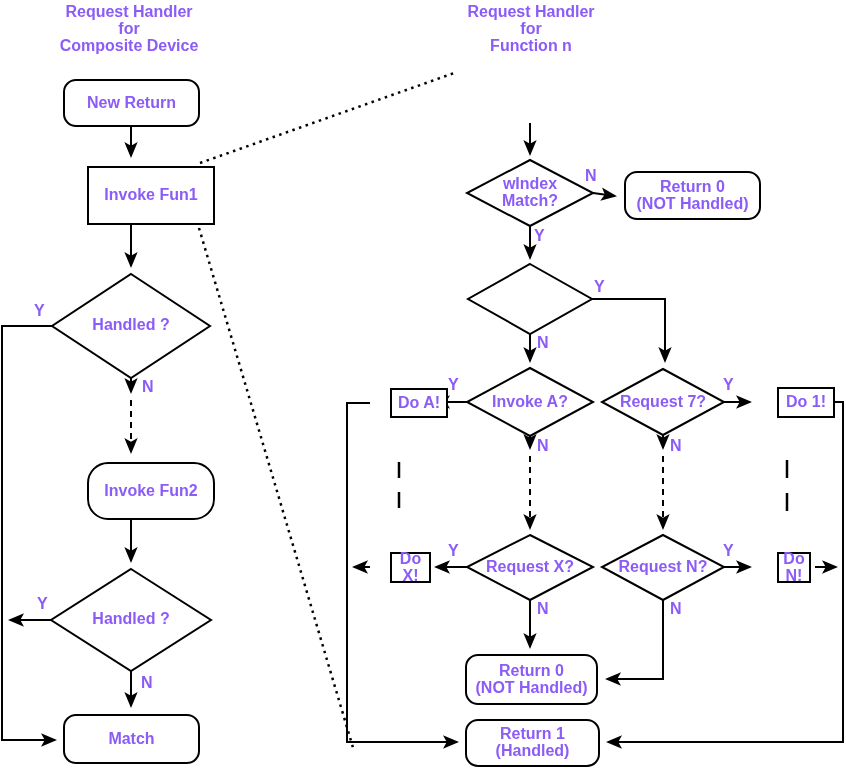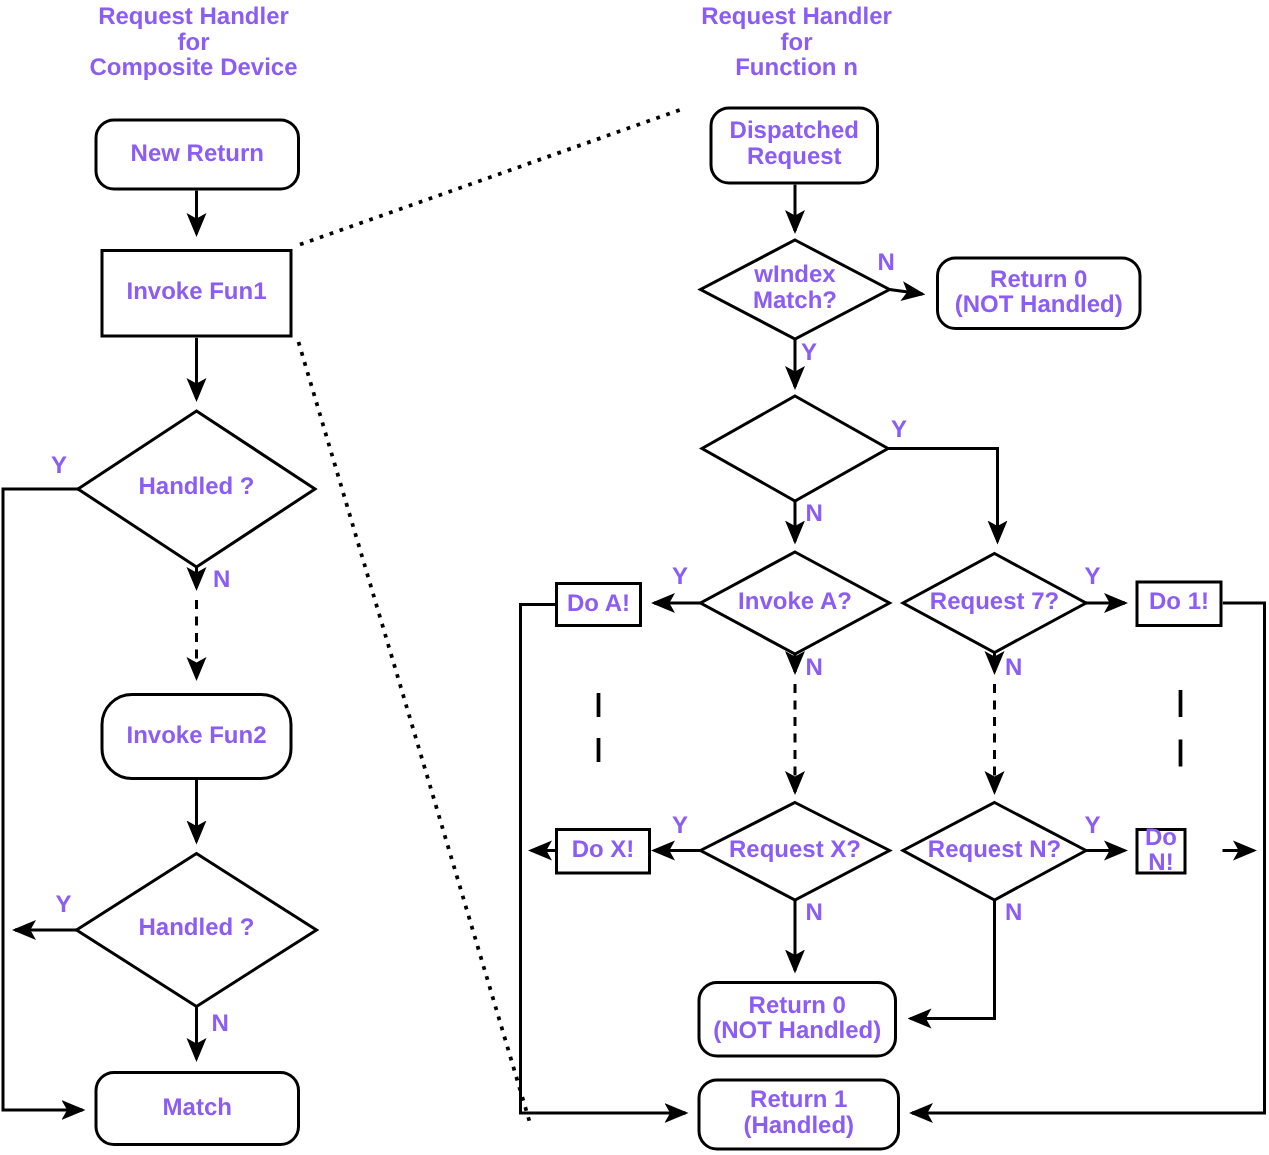--- a/index.html
+++ b/index.html
@@ -10,21 +10,21 @@
   .layer { position:absolute; left:0; top:0; }
   .title {
     position:absolute; text-align:center; white-space:pre-line;
     font-size:16px; font-weight:600; line-height:17px;
   }
   .node {
     position:absolute; display:flex; align-items:center; justify-content:center;
     text-align:center; white-space:pre-line; box-sizing:border-box;
     font-size:16px; font-weight:600; line-height:1.06; background:#ffffff;
   }
-  .rect    { border:2.5px solid #000000; }
+  .rect    { border:2.5px solid #000000;margin-left:20px; }
   .rounded { border:2.3px solid #000000; border-radius:13px; }
   .dlabel {
     position:absolute; text-align:center; white-space:pre-line;
     font-size:16px; font-weight:600; line-height:1.06;
   }
   .yn { position:absolute; font-size:16px; font-weight:600; line-height:1; }
 </style>
 </head>
 <body>
 
@@ -92,33 +92,31 @@
 for
 Function n</div>
 
   <div class="node rounded" style="left:63px; top:79px; width:137px; height:48px;">New Return</div>
   <div class="node rect" style="left:67px; top:166px; width:128px; height:59px;">Invoke Fun1</div>
   <div class="dlabel" style="left:61px; top:317px; width:140px;">Handled ?</div>
   <div class="node rect" style="left:67px; top:462px; width:128px; height:58px;border-radius:21px;">Invoke Fun2</div>
   <div class="dlabel" style="left:61px; top:611px; width:140px;">Handled ?</div>
   <div class="node rounded" style="left:63px; top:714px; width:137px; height:50px;">Match</div>
 
-  <div class="node rounded" style="left:473px; top:71px; width:113px; height:52px;">Dispatched
-Request</div>
   <div class="dlabel" style="left:470px; top:176px; width:120px;">wIndex
 Match?</div>
   <div class="node rounded" style="left:624px; top:171px; width:137px; height:49px;">Return 0
 (NOT Handled)</div>
   <div class="dlabel" style="left:467px; top:394px; width:126px;">Invoke A?</div>
   <div class="dlabel" style="left:600px; top:394px; width:126px;">Request 7?</div>
   <div class="node rect" style="left:370px; top:388px; width:58px; height:30px;">Do A!</div>
   <div class="node rect" style="left:757px; top:387px; width:58px; height:31px;">Do 1!</div>
   <div class="dlabel" style="left:467px; top:559px; width:126px;">Request X?</div>
   <div class="dlabel" style="left:600px; top:559px; width:126px;">Request N?</div>
-  <div class="node rect" style="left:370px; top:552px; width:64px; height:31px;">Do X!</div>
+  <div class="node rect" style="left:370px; top:552px; width:41px; height:31px;">Do X!</div>
   <div class="node rect" style="left:757px; top:552px; width:34px; height:31px;">Do N!</div>
   <div class="node rounded" style="left:465px; top:654px; width:133px; height:51px;">Return 0
 (NOT Handled)</div>
   <div class="node rounded" style="left:465px; top:719px; width:135px; height:48px;">Return 1
 (Handled)</div>
 
   <span class="yn" style="left:34px;  top:303px;">Y</span>
   <span class="yn" style="left:142px; top:379px;">N</span>
   <span class="yn" style="left:37px;  top:596px;">Y</span>
   <span class="yn" style="left:141px; top:675px;">N</span>

